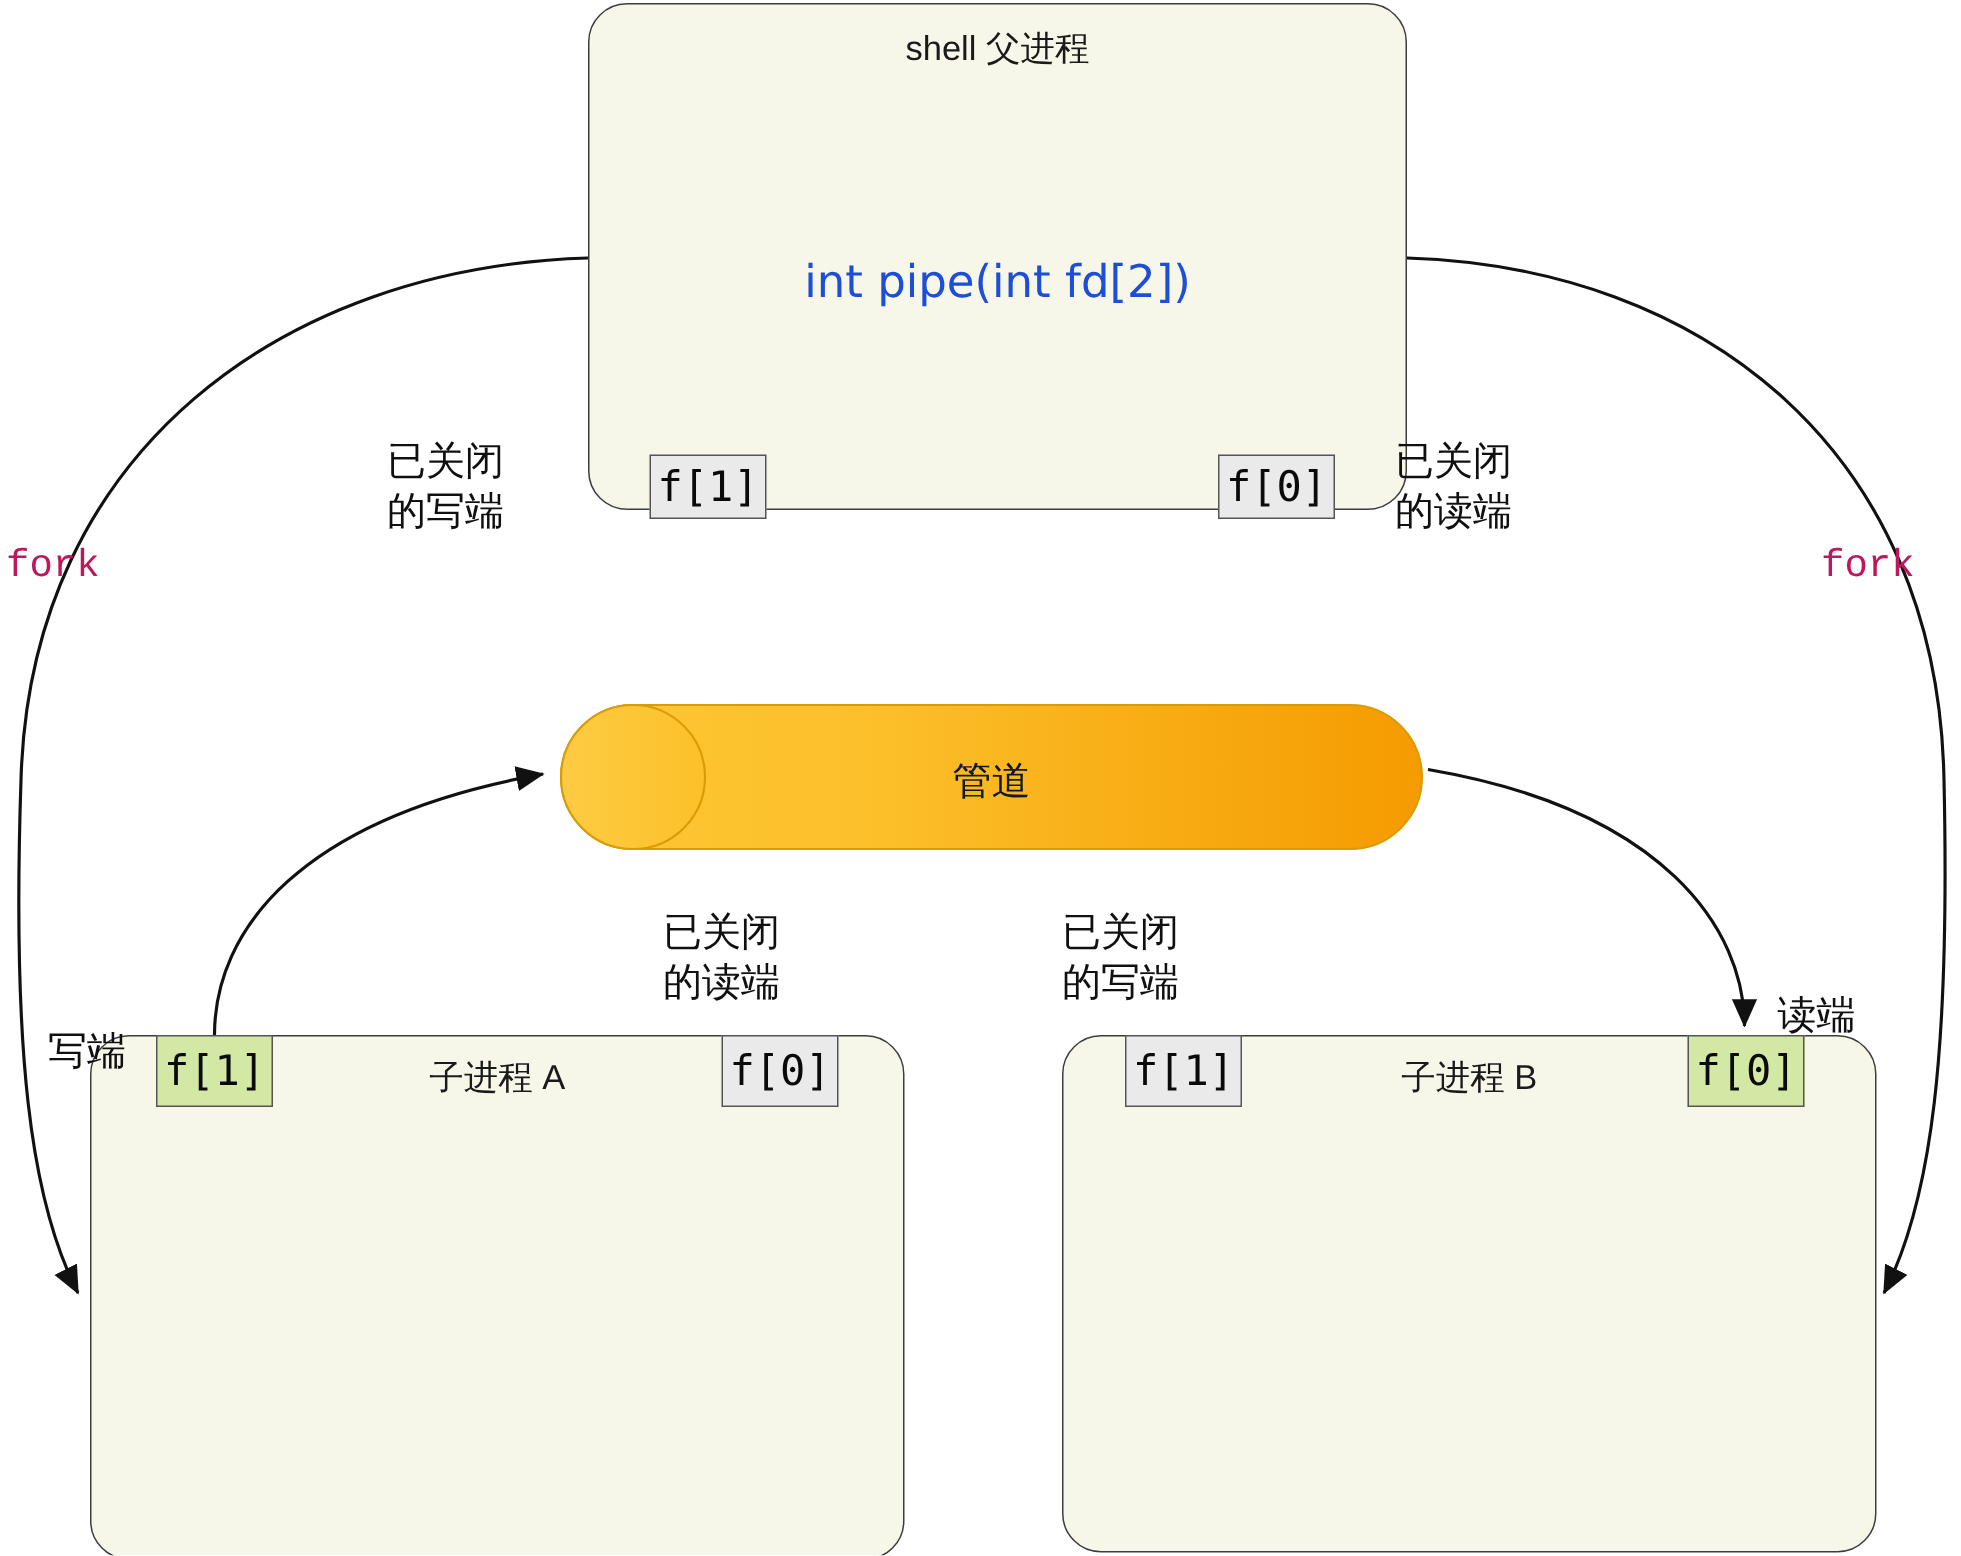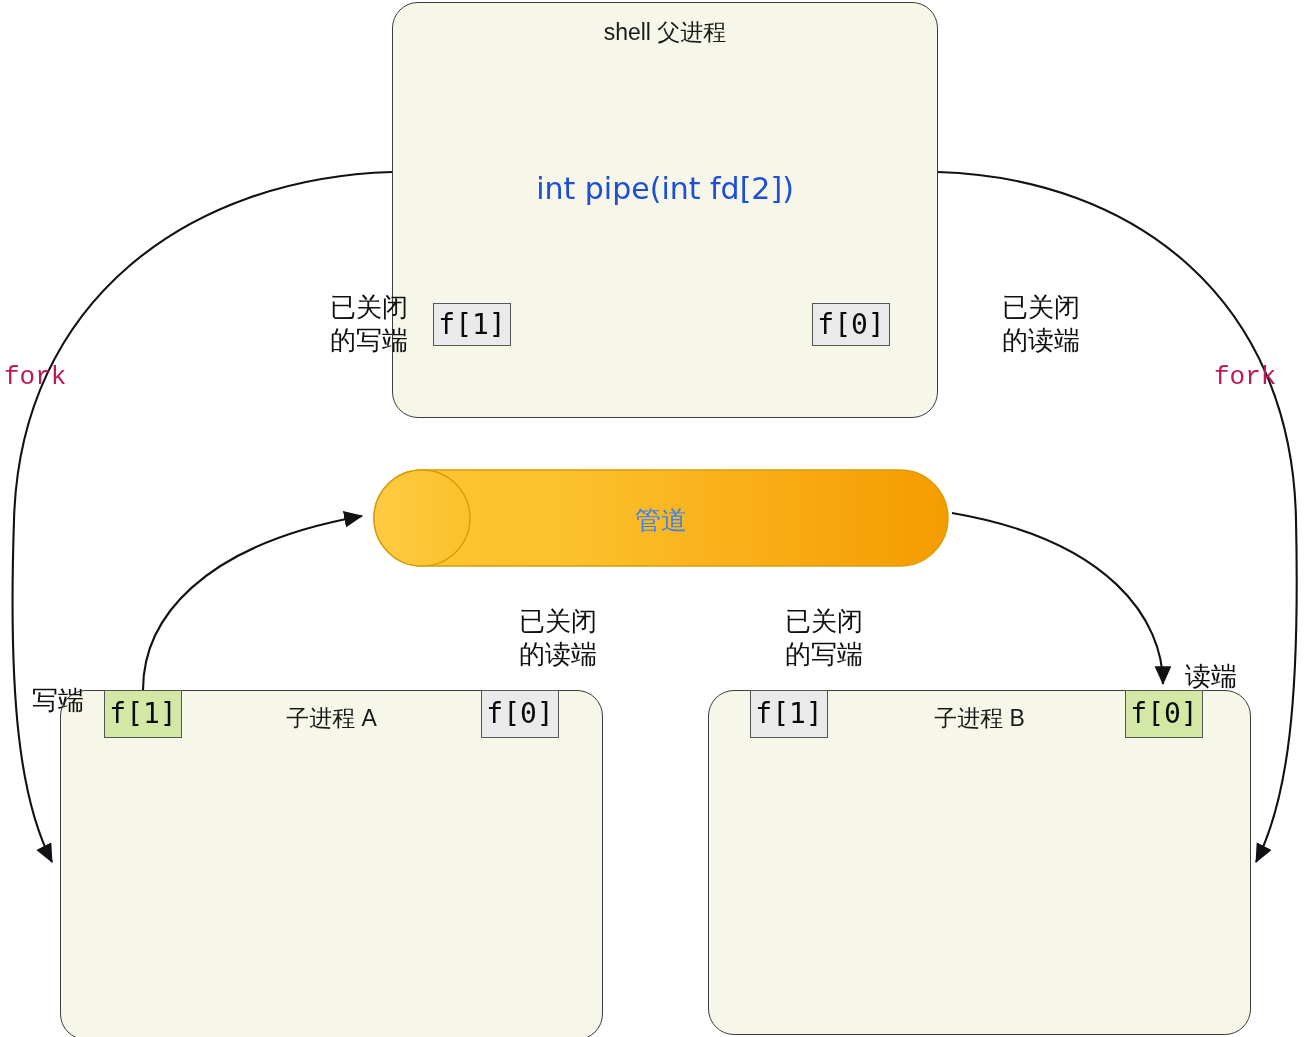--- a/index.html
+++ b/index.html
@@ -69,42 +69,42 @@
   .fd-open   { background: #d3e8a4; }
 
   .note {
     position: absolute;
     font-size: 26px;
     line-height: 1.28;
     color: #101010;
     white-space: pre;
     z-index: 12;
   }
-  .note.center { text-align: right; }
+  .note.center { text-align: left; }
   .note.left   { text-align: left; }
 
   .fork-label {
     position: absolute;
     font-family: Liberation Mono, monospace;
     font-size: 26px;
     color: #be185d;
     z-index: 12;
     white-space: nowrap;
   }
 
   #pipe-wrap {
     position: absolute;
     z-index: 8;
   }
   .pipe-label {
     position: absolute;
     width: 100%;
     text-align: center;
     font-size: 26px;
-    color: #3b82f6;
+    color: #0f172a;
     z-index: 9;
     white-space: nowrap;
   }
 </style>
 </head>
 <body>
 
 <div id="canvas">
 
   <svg class="layer" id="edges" viewBox="0 0 1307 1037">
@@ -133,21 +133,21 @@
   </svg>
 
   <div id="pipe-wrap" style="left:370px; top:468px; width:582px; height:100px;">
     <svg width="582" height="100" viewBox="0 0 582 100" style="overflow:visible;">
       <path d="M 52,2 L 530,2 A 48,48 0 0 1 530,98 L 52,98 A 48,48 0 0 1 52,2 Z" fill="url(#pipeGrad)" stroke="#d99c06" stroke-width="1.4"></path>
       <ellipse cx="52" cy="50" rx="48" ry="48" fill="url(#capGrad)" stroke="#d99c06" stroke-width="1.4"></ellipse>
     </svg>
     <div class="pipe-label" style="top:35px;">管道</div>
   </div>
 
-  <div class="proc-box" style="left:392px; top:2px; width:546px; height:416px;">
+  <div class="proc-box" style="left:392px; top:2px; width:546px; height:338px;">
     <div class="proc-title" style="top:14px;">shell 父进程</div>
     <div class="proc-center" style="top:168px;">int pipe(int fd[2])</div>
   </div>
   <div class="fd-tag fd-closed" style="left:433px; top:303px; width:78px; height:43px;">f[1]</div>
   <div class="fd-tag fd-closed" style="left:812px; top:303px; width:78px; height:43px;">f[0]</div>
 
   <div class="note center" style="left:258px; top:291px; width:150px;">已关闭
 的写端</div>
   <div class="note center" style="left:930px; top:291px; width:150px;">已关闭
 的读端</div>

